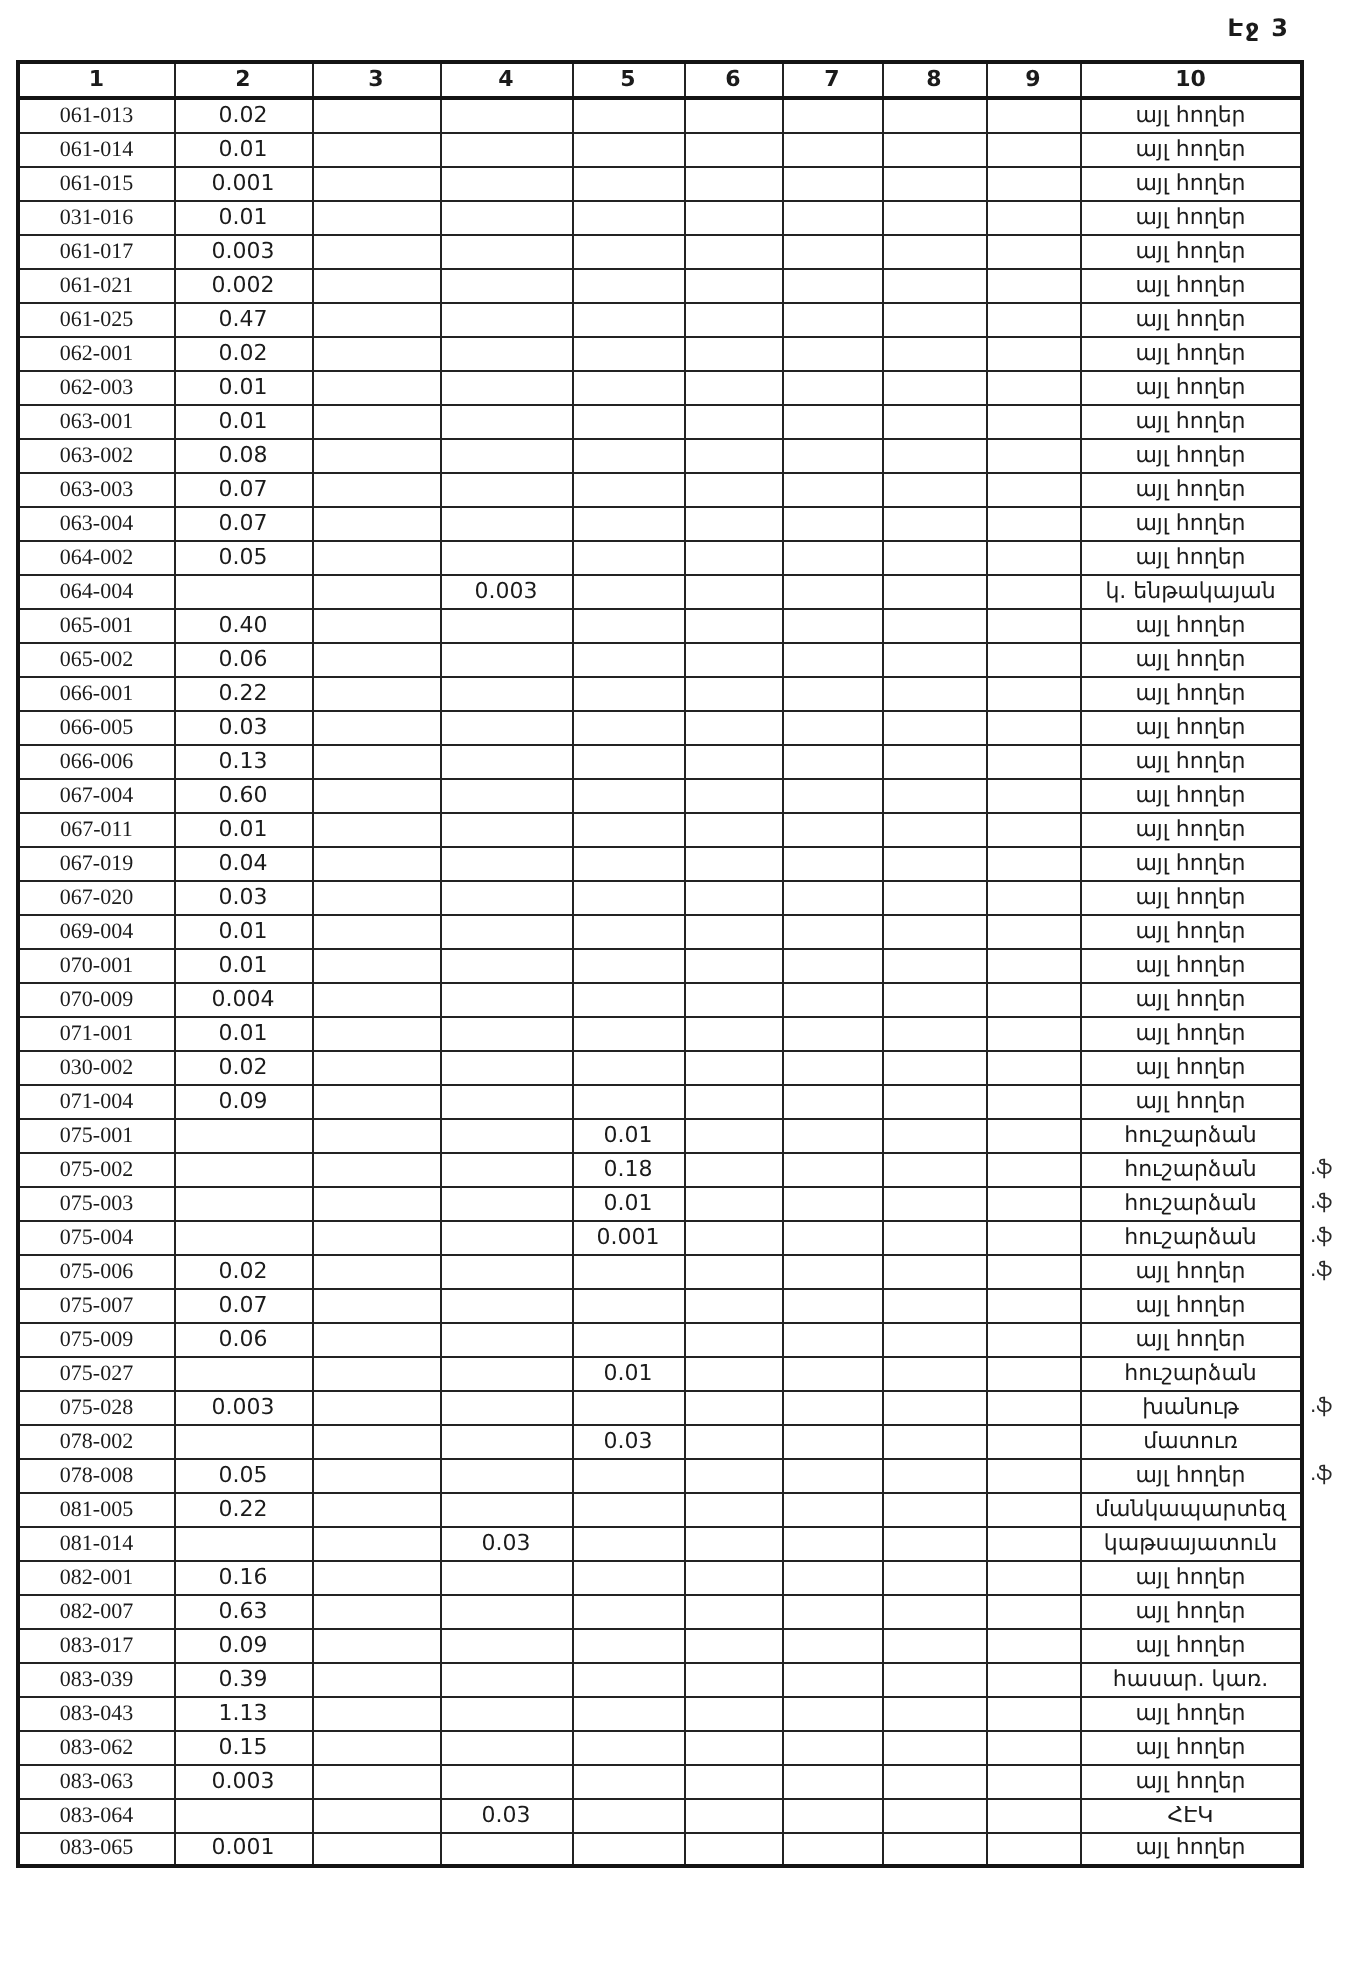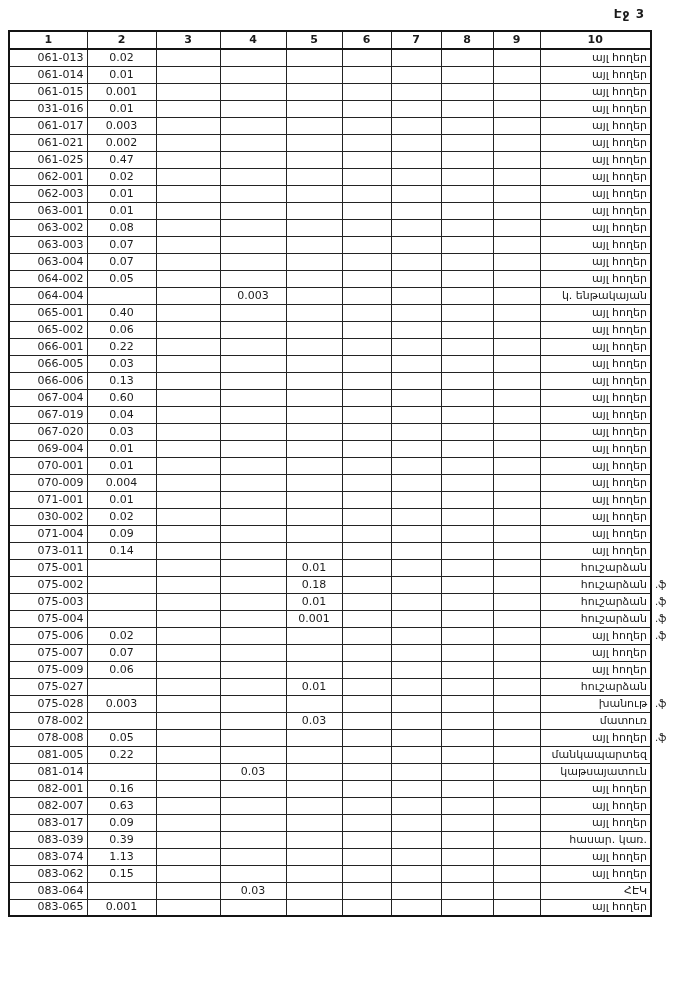--- a/index.html
+++ b/index.html
@@ -41,23 +41,23 @@
     padding:0 3px;
     overflow:hidden;
     white-space:nowrap;
   }
   table.grid th{
     height:18px;
     font-weight:bold;
     text-align:center;
     border-bottom:2px solid #141414;
   }
-  td.cell-code{text-align:right;padding-left:4px;border-right:2px solid #141414;}
+  td.cell-code{text-align:center;padding-left:4px;border-right:2px solid #141414;font-family:Liberation Serif, serif;}
   td.cell-val{text-align:center;}
-  td.cell-use{text-align:right;padding-left:5px;border-left:2px solid #141414;}
+  td.cell-use{text-align:center;padding-left:5px;border-left:2px solid #141414;}
   
   col.c0{width:78px;}
   col.c1{width:69px;}
   col.c2{width:64px;}
   col.c3{width:66px;}
   col.c4{width:56px;}
   col.c5{width:49px;}
   col.c6{width:50px;}
   col.c7{width:52px;}
   col.c8{width:47px;}
@@ -353,20 +353,32 @@
           <td class="cell-val"></td>
           <td class="cell-val"></td>
           <td class="cell-val"></td>
           <td class="cell-val"></td>
           <td class="cell-val"></td>
           <td class="cell-val"></td>
           <td class="cell-val"></td>
           <td class="cell-use">այլ հողեր</td>
         </tr>
         <tr>
+          <td class="cell-code">067-011</td>
+          <td class="cell-val">0.01</td>
+          <td class="cell-val"></td>
+          <td class="cell-val"></td>
+          <td class="cell-val"></td>
+          <td class="cell-val"></td>
+          <td class="cell-val"></td>
+          <td class="cell-val"></td>
+          <td class="cell-val"></td>
+          <td class="cell-use">այլ հողեր</td>
+        </tr>
+        <tr>
           <td class="cell-code">067-019</td>
           <td class="cell-val">0.04</td>
           <td class="cell-val"></td>
           <td class="cell-val"></td>
           <td class="cell-val"></td>
           <td class="cell-val"></td>
           <td class="cell-val"></td>
           <td class="cell-val"></td>
           <td class="cell-val"></td>
           <td class="cell-use">այլ հողեր</td>
@@ -449,32 +461,20 @@
           <td class="cell-val"></td>
           <td class="cell-val"></td>
           <td class="cell-val"></td>
           <td class="cell-val"></td>
           <td class="cell-val"></td>
           <td class="cell-val"></td>
           <td class="cell-val"></td>
           <td class="cell-use">այլ հողեր</td>
         </tr>
         <tr>
-          <td class="cell-code">073-011</td>
-          <td class="cell-val">0.14</td>
-          <td class="cell-val"></td>
-          <td class="cell-val"></td>
-          <td class="cell-val"></td>
-          <td class="cell-val"></td>
-          <td class="cell-val"></td>
-          <td class="cell-val"></td>
-          <td class="cell-val"></td>
-          <td class="cell-use">այլ հողեր</td>
-        </tr>
-        <tr>
           <td class="cell-code">075-001</td>
           <td class="cell-val"></td>
           <td class="cell-val"></td>
           <td class="cell-val"></td>
           <td class="cell-val">0.01</td>
           <td class="cell-val"></td>
           <td class="cell-val"></td>
           <td class="cell-val"></td>
           <td class="cell-val"></td>
           <td class="cell-use">հուշարձան</td>
@@ -665,34 +665,46 @@
           <td class="cell-val"></td>
           <td class="cell-val"></td>
           <td class="cell-val"></td>
           <td class="cell-val"></td>
           <td class="cell-val"></td>
           <td class="cell-val"></td>
           <td class="cell-val"></td>
           <td class="cell-use">հասար. կառ.</td>
         </tr>
         <tr>
-          <td class="cell-code">083-074</td>
+          <td class="cell-code">083-043</td>
           <td class="cell-val">1.13</td>
           <td class="cell-val"></td>
           <td class="cell-val"></td>
           <td class="cell-val"></td>
           <td class="cell-val"></td>
           <td class="cell-val"></td>
           <td class="cell-val"></td>
           <td class="cell-val"></td>
           <td class="cell-use">այլ հողեր</td>
         </tr>
         <tr>
           <td class="cell-code">083-062</td>
           <td class="cell-val">0.15</td>
+          <td class="cell-val"></td>
+          <td class="cell-val"></td>
+          <td class="cell-val"></td>
+          <td class="cell-val"></td>
+          <td class="cell-val"></td>
+          <td class="cell-val"></td>
+          <td class="cell-val"></td>
+          <td class="cell-use">այլ հողեր</td>
+        </tr>
+        <tr>
+          <td class="cell-code">083-063</td>
+          <td class="cell-val">0.003</td>
           <td class="cell-val"></td>
           <td class="cell-val"></td>
           <td class="cell-val"></td>
           <td class="cell-val"></td>
           <td class="cell-val"></td>
           <td class="cell-val"></td>
           <td class="cell-val"></td>
           <td class="cell-use">այլ հողեր</td>
         </tr>
         <tr>

